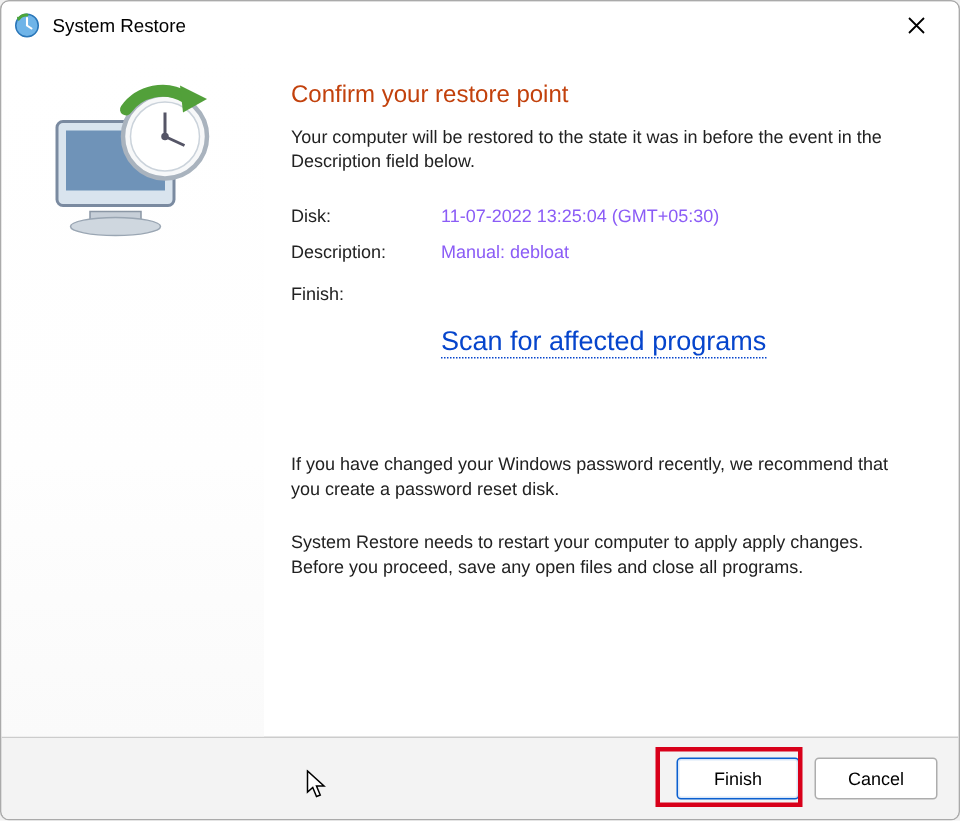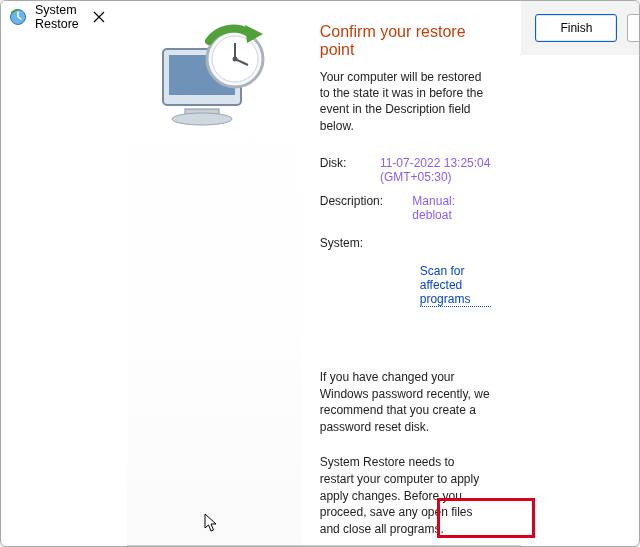--- a/index.html
+++ b/index.html
@@ -11,21 +11,21 @@
       height: 547px;
       overflow: hidden;
     }
     .window {
       width: 640px;
       height: 547px;
       background: #ffffff;
       border: 1px solid #aaa;
       border-radius: 6px;
       display: flex;
-      flex-direction: row;
+      flex-direction: column;
       overflow: hidden;
     }
     .titlebar {
       height: 32px;
       display: flex;
       align-items: center;
       padding: 0 8px;
       background: #ffffff;
     }
     .titlebar-icon {
@@ -85,21 +85,21 @@
     .scan-link {
       margin-left: 100px;
       margin-top: 8px;
       color: #0645cc;
       text-decoration: underline dotted;
       border-bottom: 1px dotted #0645cc;
       text-decoration: none;
       border-bottom: 1px dotted #0645cc;
       cursor: pointer;
       display: inline-block;
-      font-size: 12px;
+      font-size: 18px;
     }
     .scan-wrap { margin-top: 6px; }
     .note { font-size: 12px; color: #222; line-height: 1.4; margin-top: 62px; margin-bottom: 18px; }
     .warn { font-size: 12px; color: #222; line-height: 1.4; }
     .footer {
       height: 54px;
       background: #f3f3f3;
       display: flex;
       align-items: center;
       justify-content: flex-end;
@@ -187,21 +187,21 @@
       <div class="field-row">
         <div class="field-label">Disk:</div>
         <div class="field-value">11-07-2022 13:25:04 (GMT+05:30)</div>
       </div>
       <div class="field-row">
         <div class="field-label">Description:</div>
         <div class="field-value">Manual: debloat</div>
       </div>
 
       <div class="drives-row">
-        <div class="field-label">System:</div>
+        <div class="field-label">Finish:</div>
       </div>
 
       <div class="scan-wrap">
         <a class="scan-link" href="#">Scan for affected programs</a>
       </div>
 
       <div class="note">If you have changed your Windows password recently, we recommend that you create a password reset disk.</div>
       <div class="warn">System Restore needs to restart your computer to apply apply changes. Before you proceed, save any open files and close all programs.</div>
     </div>
   </div>

